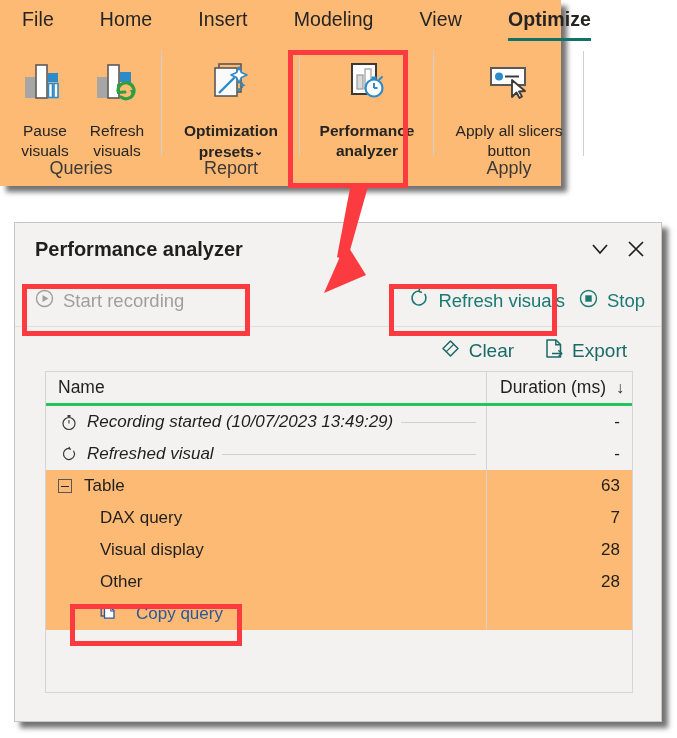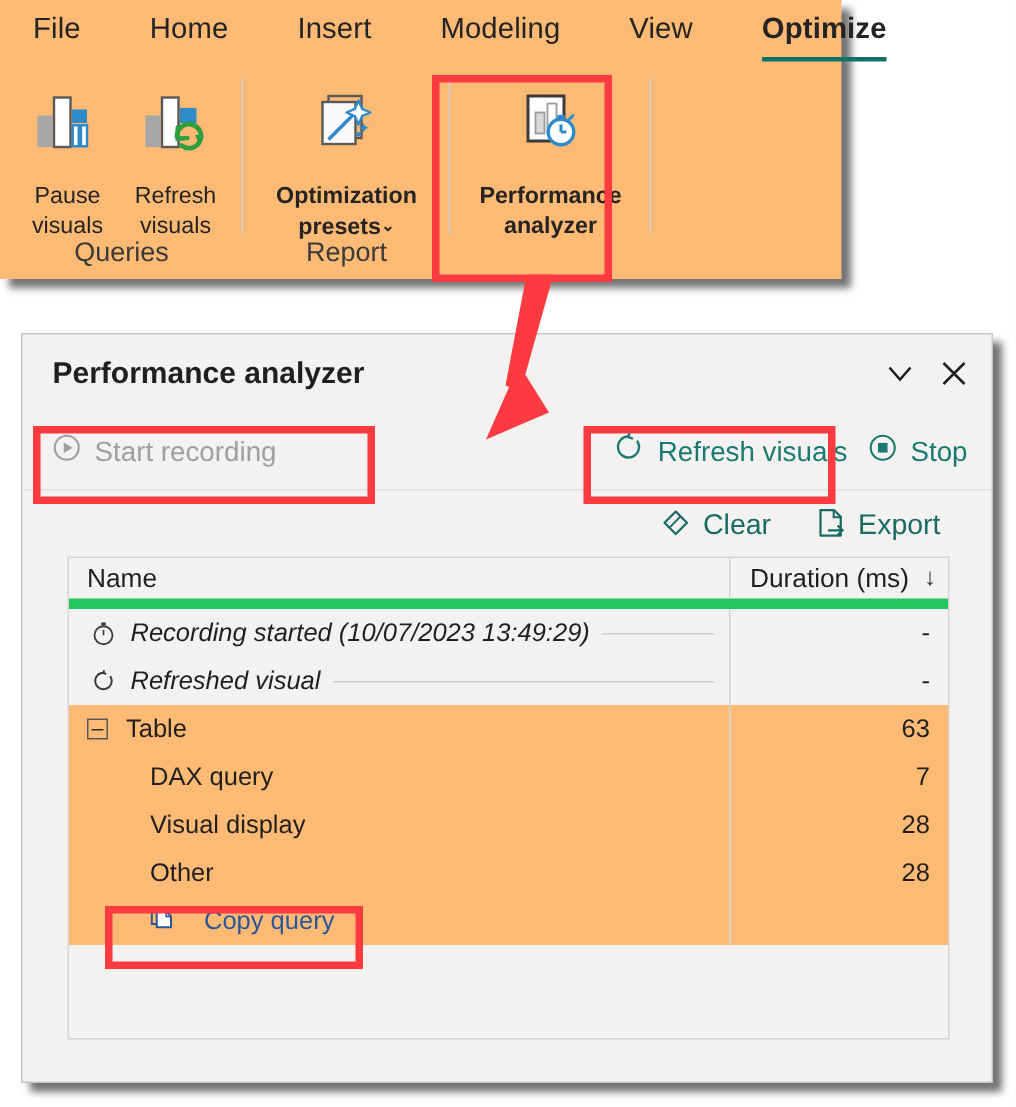--- a/index.html
+++ b/index.html
@@ -190,21 +190,21 @@
   }
   .tcol-dur {
     width: 146px;
     display: flex;
     align-items: center;
     justify-content: flex-end;
     padding-right: 12px;
     height: 100%;
     border-left: 1px solid #d6d4d2;
   }
-  #theader { border-bottom: 7px solid #22c55e; height: 34px; }
+  #theader { border-bottom: 3px solid #22c55e; height: 34px; }
   #theader .tcol-name, #theader .tcol-dur {
     font-size: 17.5px; color: #201f1e;
   }
   #theader .tcol-dur { gap: 10px; padding-right: 8px; }
   .sortarrow { font-size: 16px; color: #323130; }
 
   .trow .cellname {
     font-size: 17px;
     color: #201f1e;
     white-space: nowrap;
@@ -363,20 +363,38 @@
               <line x1="35.5" y1="19.5" x2="38" y2="17" stroke="#2e8bc9" stroke-width="2" stroke-linecap="round"></line>
             </svg>
           </div>
           <div class="blabel">Performance
 analyzer</div>
         </div>
       </div>
       <div class="gsep"></div>
     </div>
 
+    <div class="rgroup" style="width:150px">
+      <div class="gitems">
+        <div class="bigbtn wide">
+          <div class="bigicon">
+            <svg width="52" height="40" viewBox="0 0 52 40">
+              <rect x="8" y="7" width="34" height="17" fill="#ffffff" stroke="#595959" stroke-width="2"></rect>
+              <circle cx="16" cy="15.5" r="4" fill="#2e8bc9"></circle>
+              <line x1="22" y1="15.5" x2="36" y2="15.5" stroke="#3b3a39" stroke-width="2"></line>
+              <path d="M29 19 L29 36 L33.5 31.5 L36.5 37 L39 35.5 L36 30.5 L42 30 Z" fill="#ffffff" stroke="#3b3a39" stroke-width="1.8" stroke-linejoin="round"></path>
+            </svg>
+          </div>
+          <div class="blabel">Apply all slicers
+button</div>
+        </div>
+      </div>
+      <div class="glabel">Apply</div>
+      <div class="gsep"></div>
+    </div>
 
   </div>
 </div>
 
 <div id="panel">
 
   <div id="panelHeader">
     <div id="panelTitle">Performance analyzer</div>
     <div id="headerIcons">
       <span class="hicon">

